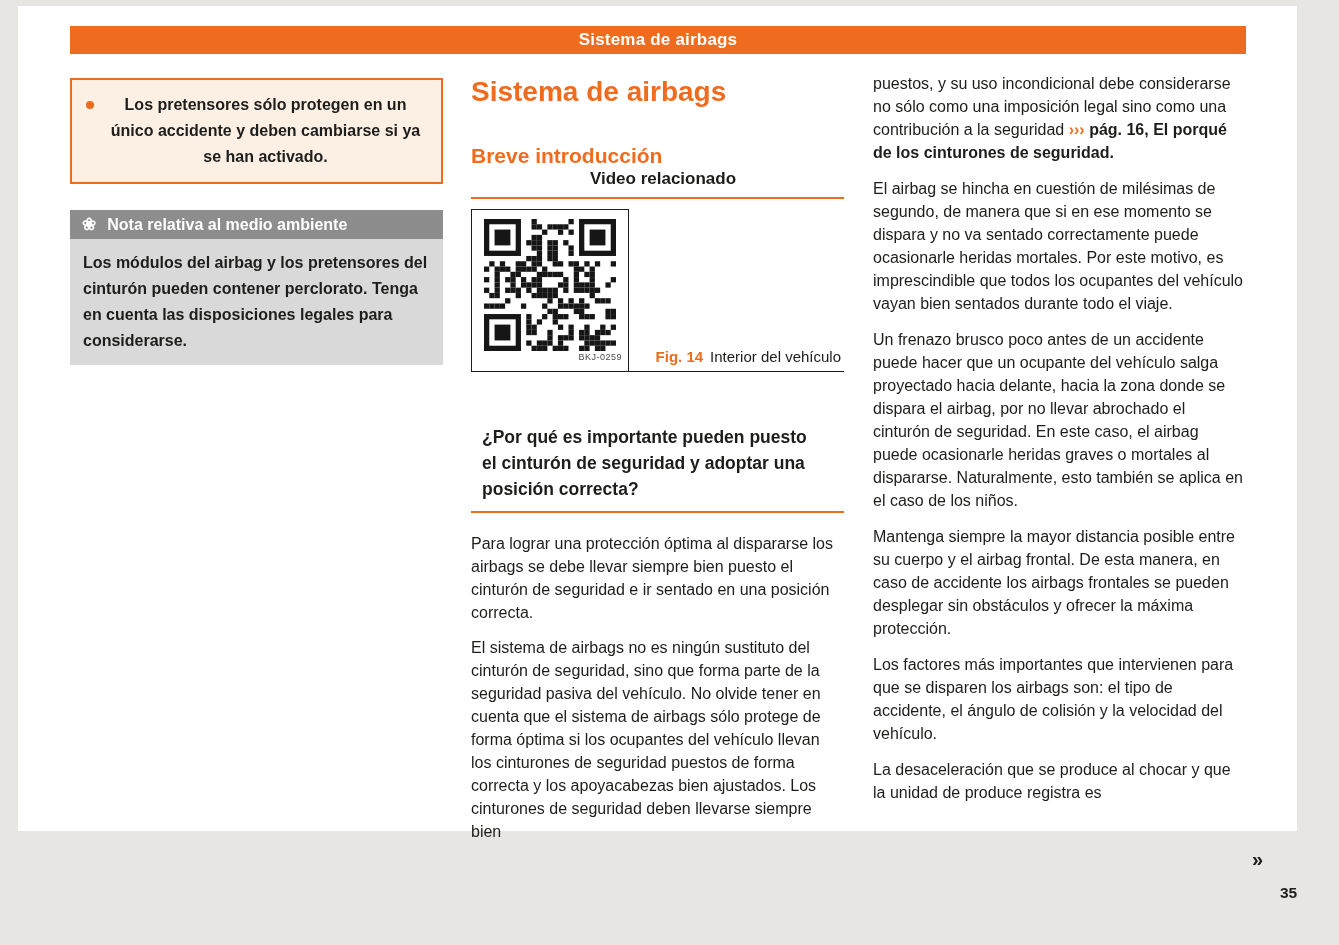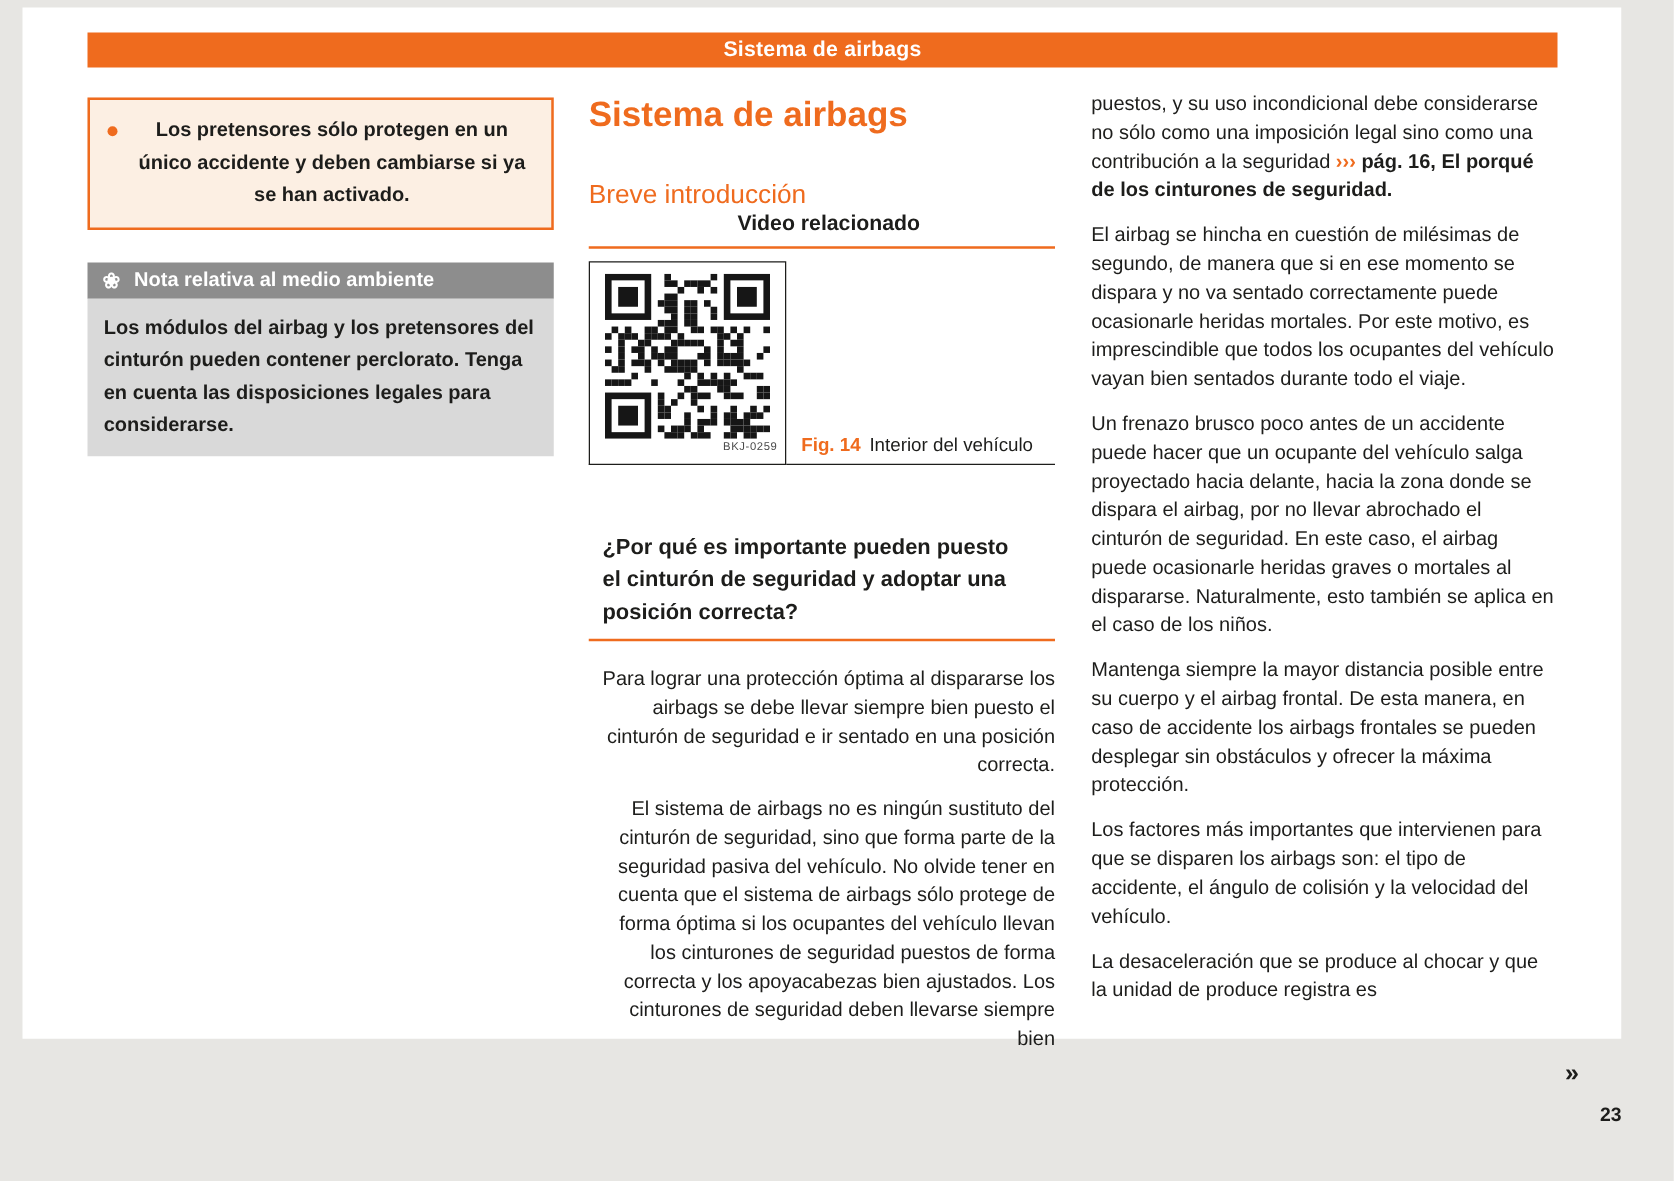--- a/index.html
+++ b/index.html
@@ -24,32 +24,32 @@
   .note-box { margin-top:26px; }
   .note-head { background:var(--note-head,#8d8d8d); color:#fff; height:29px; display:flex;
                align-items:center; gap:11px; padding:0 12px; font-size:16px; font-weight:700; }
   .note-ico { font-size:17px; line-height:1; }
   .note-body { background:var(--note-body,#d9d9d9); padding:11px 13px; font-size:16px;
                font-weight:700; line-height:26px; }
 
   
   .mid-col { left:453px; top:70px; font-size:16px; line-height:23px; }
   h1.doc { color:var(--accent,#ef6b1e); font-size:28px; line-height:32px; font-weight:700; }
-  h2.doc { color:var(--accent,#ef6b1e); font-size:21px; line-height:24px; font-weight:400; margin-top:36px; }
+  h2.doc { color:var(--accent,#ef6b1e); font-size:21px; line-height:24px; font-weight:700; margin-top:36px; }
   h3.doc { font-size:17px; line-height:22px; font-weight:700; padding-left:11px;text-align:center; }
   .rule { height:2px; background:var(--accent,#ef6b1e); margin-top:7px; }
-  .figure { position:relative; margin-top:10px; height:163px; border-bottom:1px solid #1d1d1b; }
+  .figure { position:relative; margin-top:10px; height:163px; border-bottom:1px solid #1d1d1b;text-align:right; }
   .qr-box { position:absolute; left:0; top:0; width:158px; height:163px; border:1px solid #1d1d1b; background:#fff; }
   .qr-box svg { display:block; margin:9px auto 0; }
   .qr-id { position:absolute; right:6px; bottom:2px; font-size:9px; color:#4a4a4a; letter-spacing:.5px; }
   .fig-caption { position:absolute; left:170px; bottom:4px; width:200px; font-size:15px; line-height:21px; }
   .fig-label { color:var(--accent,#ef6b1e); font-weight:700; margin-right:7px; }
   h4.doc { font-size:17.5px; line-height:26px; font-weight:700; margin-top:52px; padding-left:11px; width:345px; }
   .rule2 { margin-top:9px; }
-  .mid-col p { margin-top:12px;text-align:right; }
+  .mid-col p { margin-top:12px; }
   .mid-col p.first { margin-top:19px; }
 
   
   .right-col { left:855px; top:66px; font-size:16px; line-height:23px; }
   .right-col p { margin-bottom:13px; }
   .ref-arrows { color:var(--accent,#ef6b1e); font-weight:700; }
   .ref-text { font-weight:700; }
 
   .cont-mark { position:absolute; left:1234px; top:842px; font-size:20px; font-weight:700; }
   .page-num { position:absolute; left:1262px; top:878px; font-size:15.5px; font-weight:700; }
@@ -323,14 +323,14 @@
       <span class="ref-text">pág. 16, El porqué de los cinturones de seguridad.</span>
     </p>
     <p>El airbag se hincha en cuestión de milésimas de segundo, de manera que si en ese momento se dispara y no va sentado correctamente puede ocasionarle heridas mortales. Por este motivo, es imprescindible que todos los ocupantes del vehículo vayan bien sentados durante todo el viaje.</p>
     <p>Un frenazo brusco poco antes de un accidente puede hacer que un ocupante del vehículo salga proyectado hacia delante, hacia la zona donde se dispara el airbag, por no llevar abrochado el cinturón de seguridad. En este caso, el airbag puede ocasionarle heridas graves o mortales al dispararse. Naturalmente, esto también se aplica en el caso de los niños.</p>
     <p>Mantenga siempre la mayor distancia posible entre su cuerpo y el airbag frontal. De esta manera, en caso de accidente los airbags frontales se pueden desplegar sin obstáculos y ofrecer la máxima protección.</p>
     <p>Los factores más importantes que intervienen para que se disparen los airbags son: el tipo de accidente, el ángulo de colisión y la velocidad del vehículo.</p>
     <p>La desaceleración que se produce al chocar y que la unidad de produce registra es</p>
   </div>
 
   <span class="cont-mark">»</span>
-  <span class="page-num">23</span>
+  <span class="page-num">35</span>
 </div>
 
 </body></html>

